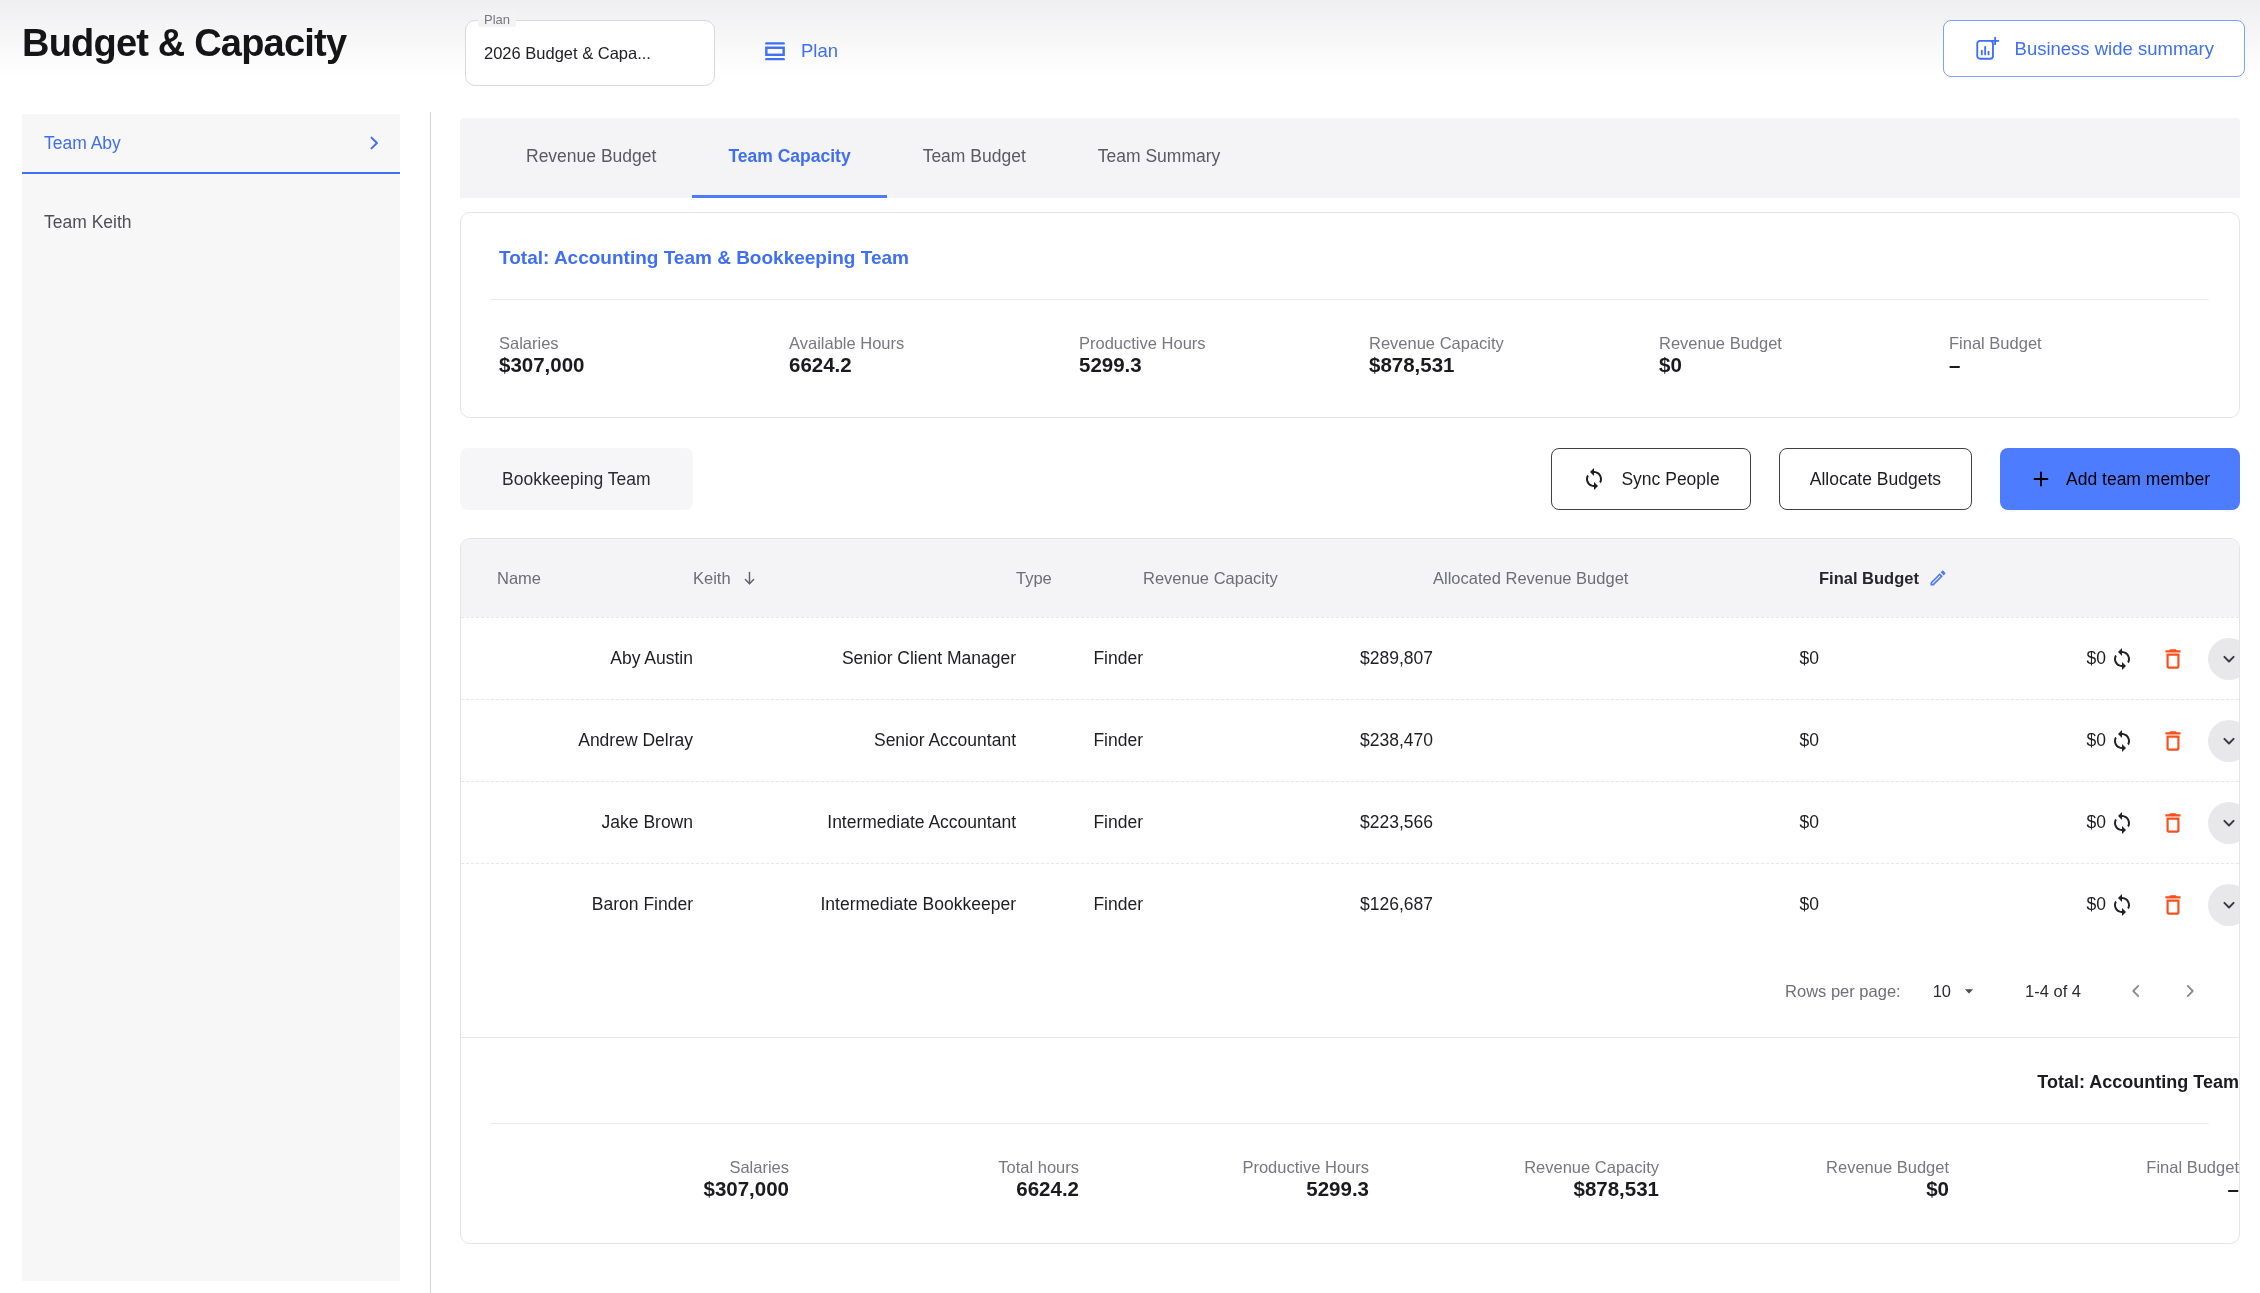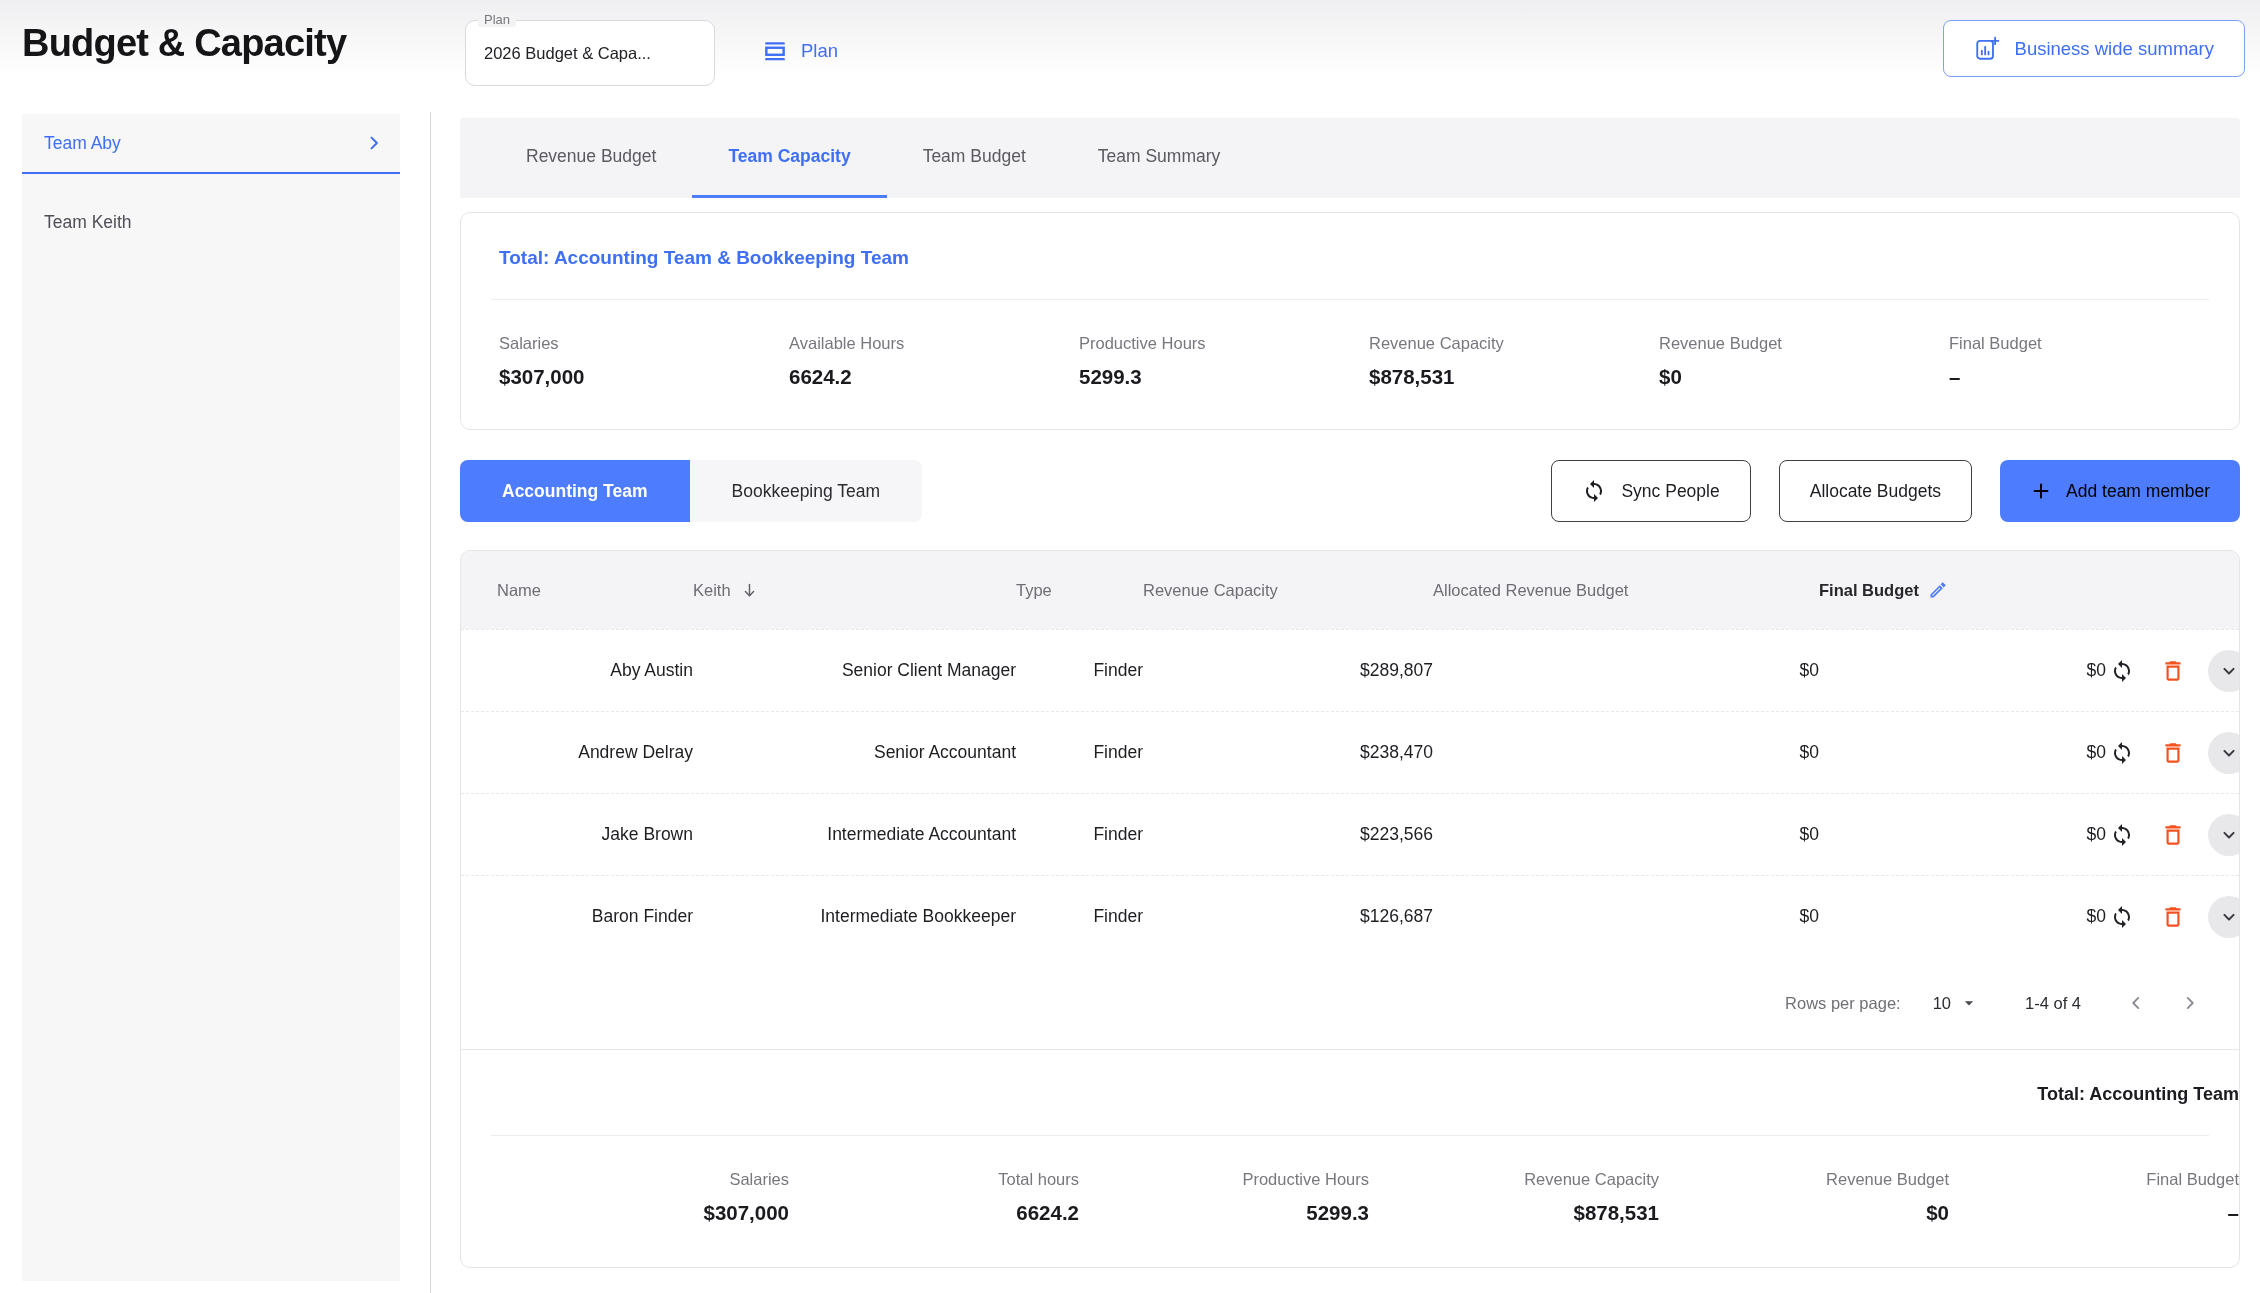--- a/index.html
+++ b/index.html
@@ -42,21 +42,21 @@
          border-bottom:3px solid transparent; cursor:pointer; }
   .tab.active { color:#3e6ff4; font-weight:700; border-bottom-color:#4d7cfe; }
 
   .card { border:1px solid #e4e4e7; border-radius:10px; background:#ffffff; }
   .summary-card { margin-top:14px; padding:34px 0 40px; }
   .card-title { margin:0 0 0 38px; font-size:19px; font-weight:700; color:#3e6ff4; }
   .hdivider { border:none; border-top:1px solid #ececee; margin:30px 30px 34px 30px; }
 
   .stats-grid { display:grid; grid-template-columns:repeat(6,290px); padding-left:38px; }
   .stat-label { font-size:16.5px; color:#77777e; }
-  .stat-value { margin-top:12px; font-size:20.5px; font-weight:700; color:#1b1b1f; }
+  .stat-value { font-size:20.5px; font-weight:700; color:#1b1b1f; }
 
   
   .controls-row { margin-top:30px; display:flex; justify-content:space-between; align-items:center; }
   .toggle-group { display:flex; border-radius:8px; overflow:hidden; }
   .toggle { height:62px; padding:0 42px; font-size:17.5px; border:none; cursor:pointer; font-family:inherit; }
   .toggle.active { background:#4d7cfe; color:#ffffff; font-weight:600; }
   .toggle.inactive { background:#f6f6f8; color:#2b2b30; }
   .controls-actions { display:flex; align-items:center; gap:28px; }
   .btn-outline { height:62px; padding:0 30px; display:flex; align-items:center; gap:15px;
                  background:#ffffff; border:1px solid #3f3f44; border-radius:8px; color:#1d1d21;
@@ -187,21 +187,20 @@
         </div>
         <div class="stat">
           <div class="stat-label">Final Budget</div>
           <div class="stat-value">–</div>
         </div>
       </div>
     </section>
 
     <div class="controls-row">
       <div class="toggle-group">
-        <button class="toggle active">Accounting Team</button>
         <button class="toggle inactive">Bookkeeping Team</button>
       </div>
       <div class="controls-actions">
         <button class="btn-outline">
           <span class="icon">
             <svg viewBox="0 0 24 24" width="24" height="24" fill="currentColor">
                 <path d="M12 4V1L8 5l4 4V6c3.31 0 6 2.69 6 6 0 1.01-.25 1.97-.7 2.8l1.46 1.46C19.54 15.03 20 13.57 20 12c0-4.42-3.58-8-8-8zm0 14c-3.31 0-6-2.69-6-6 0-1.01.25-1.97.7-2.8L5.24 7.74C4.46 8.97 4 10.43 4 12c0 4.42 3.58 8 8 8v3l4-4-4-4v3z"></path>
               </svg>
           </span>
           <span>Sync People</span>

